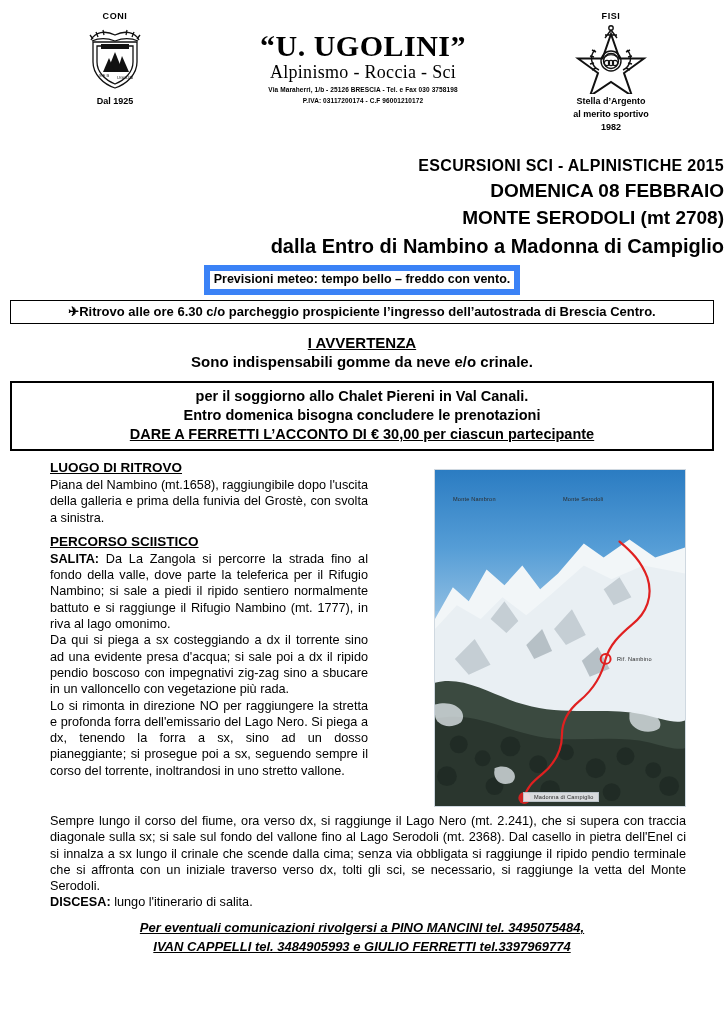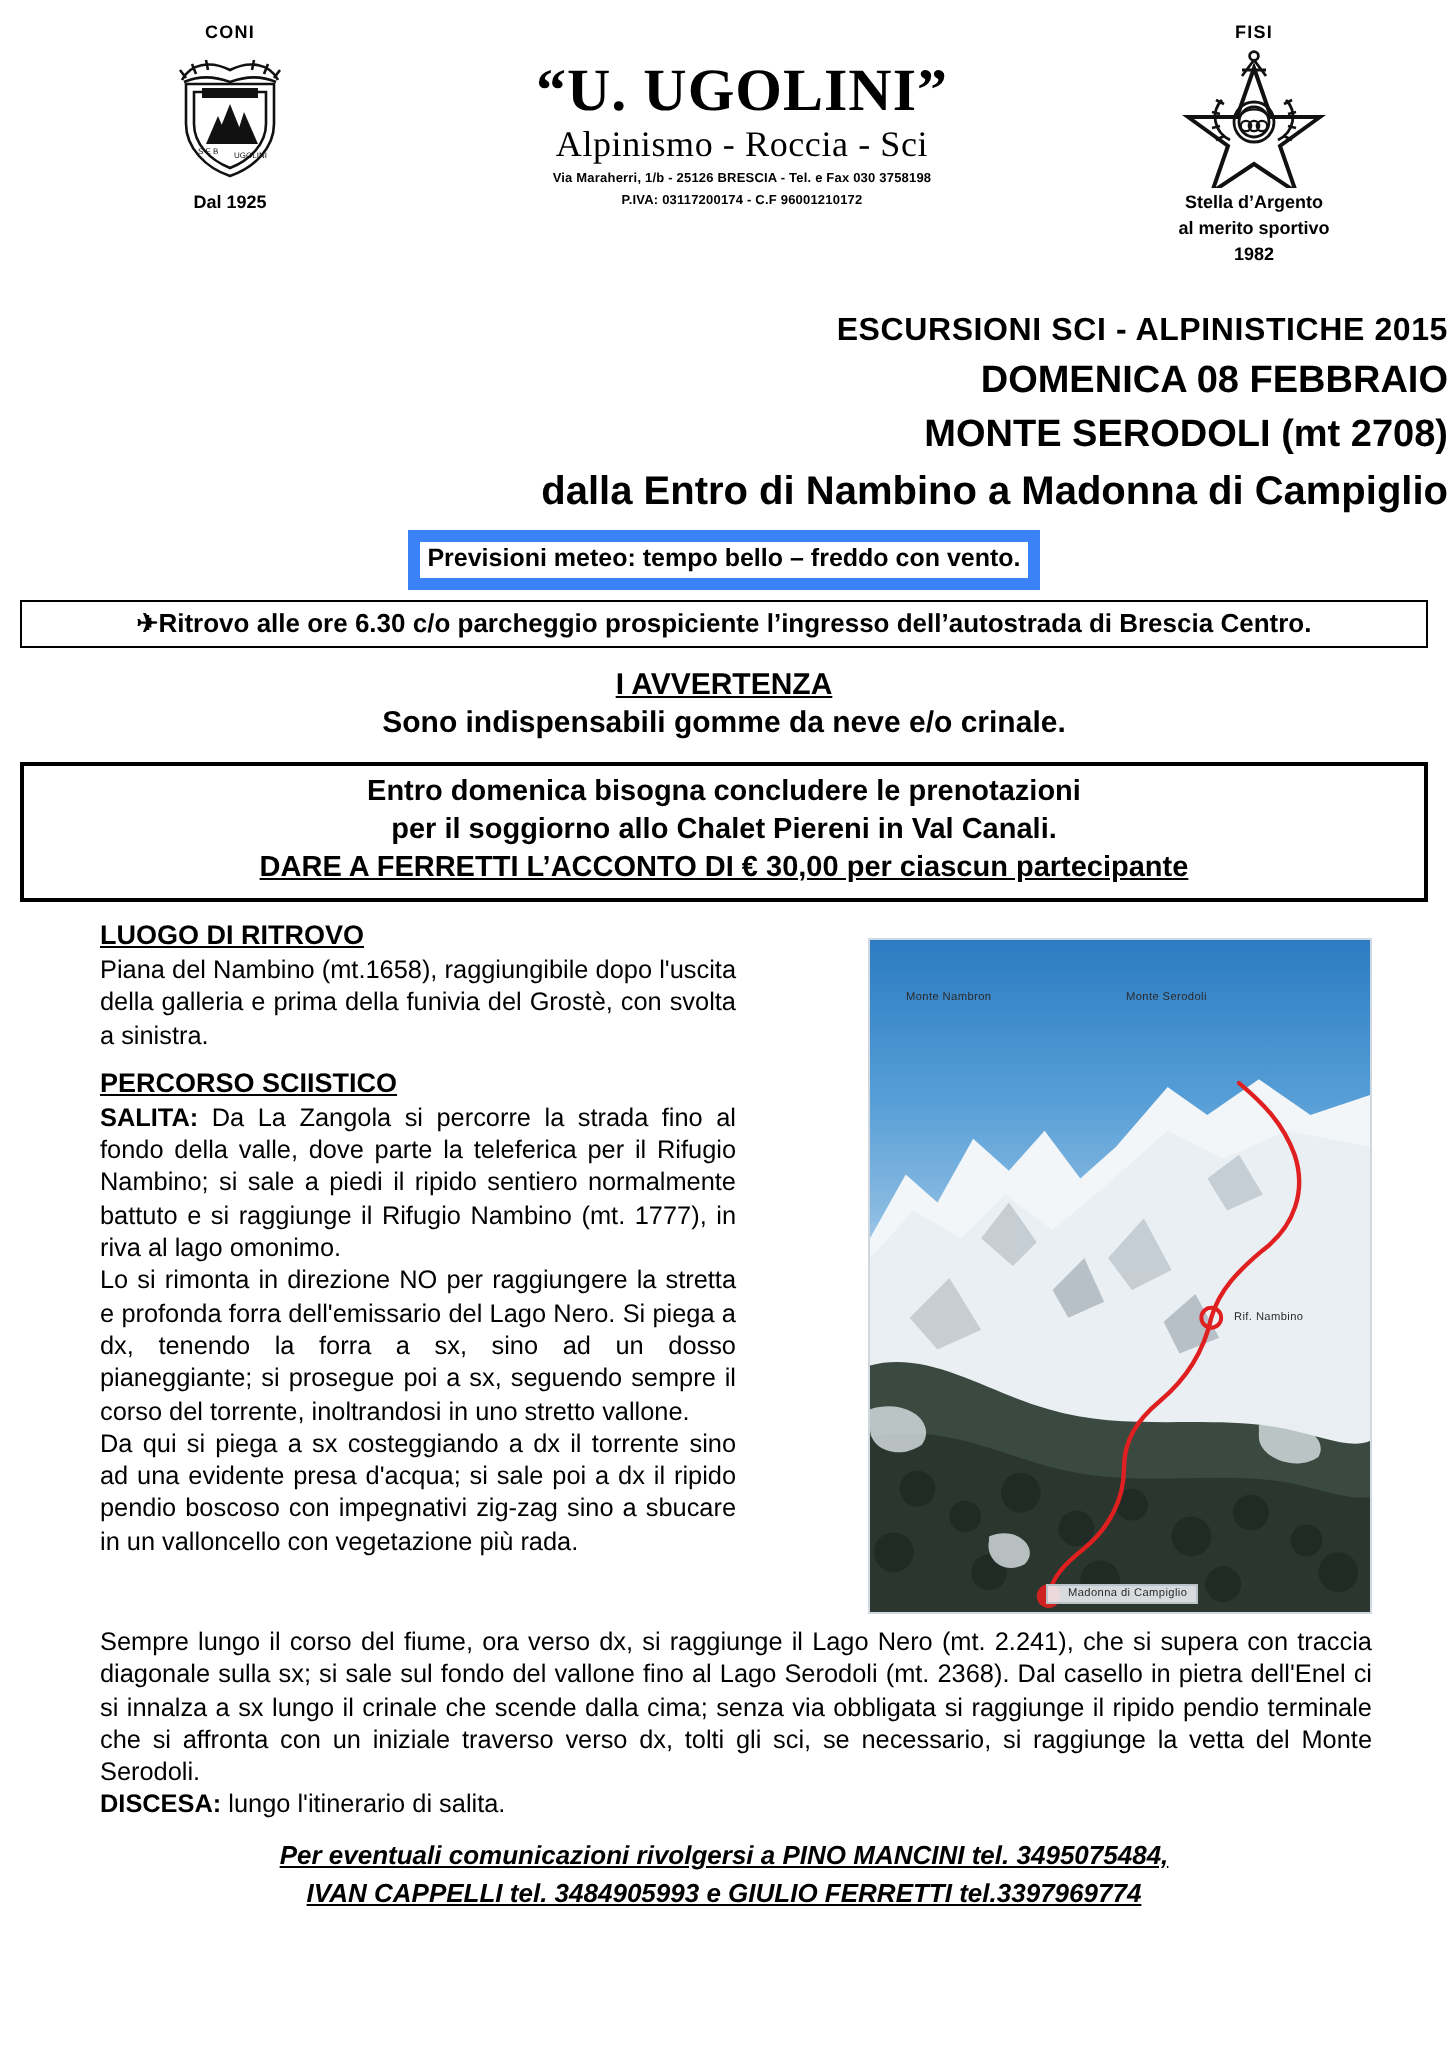--- a/index.html
+++ b/index.html
@@ -21,21 +21,21 @@
     height: 1024px;
     box-sizing: border-box;
     padding: 0;
   }
 
   
   .header {
     display: flex;
     align-items: flex-start;
     justify-content: space-between;
-    padding: 10px 37px 0 55px;
+    padding: 10px 53px 0 55px;
     height: 140px;
     box-sizing: border-box;
   }
   .logo-block {
     width: 120px;
     text-align: center;
     flex: 0 0 auto;
   }
   .logo-cap {
     font-size: 9px;
@@ -323,22 +323,22 @@
   <div class="ritrovo">
     <span>✈</span><span>Ritrovo alle ore 6.30 c/o parcheggio prospiciente l’ingresso dell’autostrada di Brescia Centro.</span>
   </div>
 
   <div class="avvertenza">
     <div class="avv-title">I AVVERTENZA</div>
     <div class="avv-text">Sono indispensabili gomme da neve e/o crinale.</div>
   </div>
 
   <div class="prenot">
+    <div>per il soggiorno allo Chalet Piereni in Val Canali.</div>
     <div>Entro domenica bisogna concludere le prenotazioni</div>
-    <div>per il soggiorno allo Chalet Piereni in Val Canali.</div>
     <div class="under">DARE A FERRETTI L’ACCONTO DI € 30,00 per ciascun partecipante</div>
   </div>
 
   <div class="content">
 
     <div class="photo">
       <div class="sky"></div>
 
       <svg class="route" viewBox="0 0 252 338" preserveAspectRatio="none">
 
@@ -392,22 +392,22 @@
       <div class="ph-label" style="left:182px; top:186px;">Rif. Nambino</div>
       <div class="ph-label boxed" style="left:88px; top:322px;">Madonna di Campiglio</div>
     </div>
 
     <div class="flow">
       <div class="sec-head">LUOGO DI RITROVO</div>
       <p class="para">Piana del Nambino (mt.1658), raggiungibile dopo l'uscita della galleria e prima della funivia del Grostè, con svolta a sinistra.</p>
       <div class="spacer"></div>
       <div class="sec-head">PERCORSO SCIISTICO</div>
       <p class="para"><b>SALITA:</b><span> Da La Zangola si percorre la strada fino al fondo della valle, dove parte la teleferica per il Rifugio Nambino; si sale a piedi il ripido sentiero normalmente battuto e si raggiunge il Rifugio Nambino (mt. 1777), in riva al lago omonimo.</span></p>
+      <p class="para">Da qui si piega a sx costeggiando a dx il torrente sino ad una evidente presa d'acqua; si sale poi a dx il ripido pendio boscoso con impegnativi zig-zag sino a sbucare in un valloncello con vegetazione più rada.</p>
       <p class="para">Lo si rimonta in direzione NO per raggiungere la stretta e profonda forra dell'emissario del Lago Nero. Si piega a dx, tenendo la forra a sx, sino ad un dosso pianeggiante; si prosegue poi a sx, seguendo sempre il corso del torrente, inoltrandosi in uno stretto vallone.</p>
-      <p class="para">Da qui si piega a sx costeggiando a dx il torrente sino ad una evidente presa d'acqua; si sale poi a dx il ripido pendio boscoso con impegnativi zig-zag sino a sbucare in un valloncello con vegetazione più rada.</p>
     </div>
 
     <div class="tail">
       <p class="para">Sempre lungo il corso del fiume, ora verso dx, si raggiunge il Lago Nero (mt. 2.241), che si supera con traccia diagonale sulla sx; si sale sul fondo del vallone fino al Lago Serodoli (mt. 2368). Dal casello in pietra dell'Enel ci si innalza a sx lungo il crinale che scende dalla cima; senza via obbligata si raggiunge il ripido pendio terminale che si affronta con un iniziale traverso verso dx, tolti gli sci, se necessario, si raggiunge la vetta del Monte Serodoli.</p>
       <p class="para"><b>DISCESA:</b><span> lungo l'itinerario di salita.</span></p>
     </div>
   </div>
 
   <div class="footer-contacts">
     <div>Per eventuali comunicazioni rivolgersi a PINO MANCINI  tel. 3495075484,</div>

